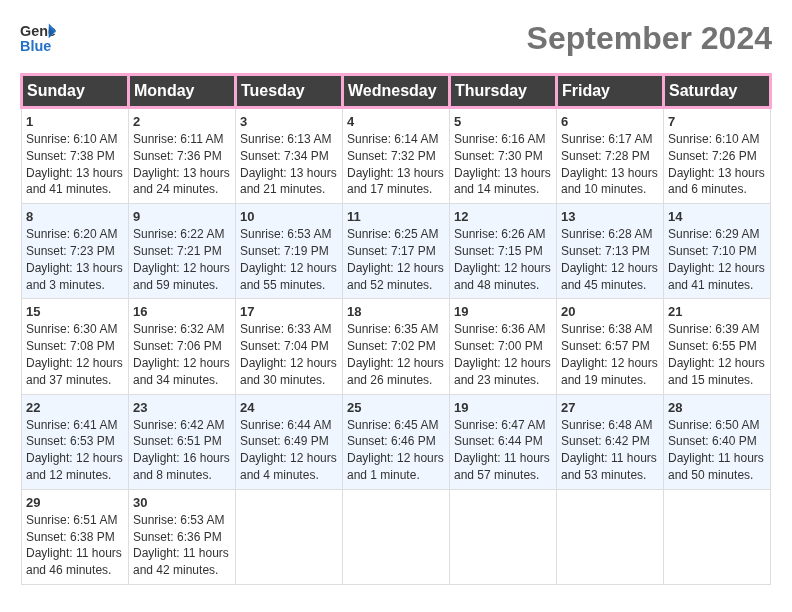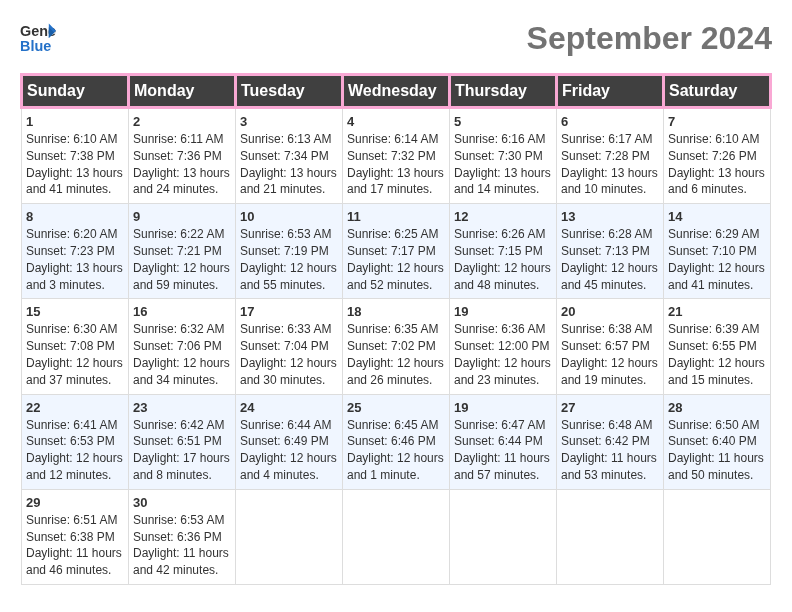--- a/index.html
+++ b/index.html
@@ -255,21 +255,21 @@
         <div class="cell-text">
           <span>Sunrise: 6:35 AM</span><br>
           <span>Sunset: 7:02 PM</span><br>
           <span>Daylight: 12 hours and 26 minutes.</span>
         </div>
         </td>
         <td>
           <span class="day-num">19</span>
         <div class="cell-text">
           <span>Sunrise: 6:36 AM</span><br>
-          <span>Sunset: 12:00 PM</span><br>
+          <span>Sunset: 7:00 PM</span><br>
           <span>Daylight: 12 hours and 23 minutes.</span>
         </div>
         </td>
         <td>
           <span class="day-num">20</span>
         <div class="cell-text">
           <span>Sunrise: 6:38 AM</span><br>
           <span>Sunset: 6:57 PM</span><br>
           <span>Daylight: 12 hours and 19 minutes.</span>
         </div>
@@ -290,21 +290,21 @@
           <span>Sunrise: 6:41 AM</span><br>
           <span>Sunset: 6:53 PM</span><br>
           <span>Daylight: 12 hours and 12 minutes.</span>
         </div>
         </td>
         <td>
           <span class="day-num">23</span>
         <div class="cell-text">
           <span>Sunrise: 6:42 AM</span><br>
           <span>Sunset: 6:51 PM</span><br>
-          <span>Daylight: 17 hours and 8 minutes.</span>
+          <span>Daylight: 16 hours and 8 minutes.</span>
         </div>
         </td>
         <td>
           <span class="day-num">24</span>
         <div class="cell-text">
           <span>Sunrise: 6:44 AM</span><br>
           <span>Sunset: 6:49 PM</span><br>
           <span>Daylight: 12 hours and 4 minutes.</span>
         </div>
         </td>

